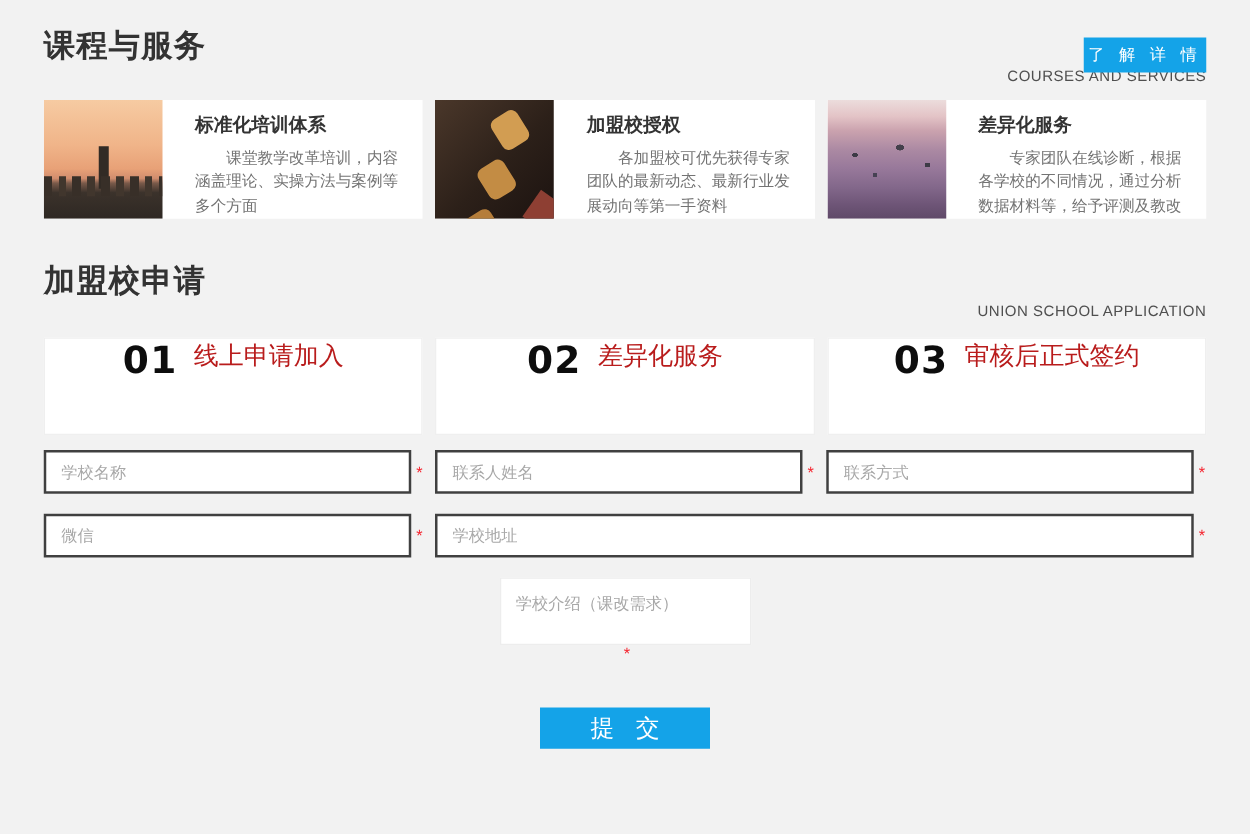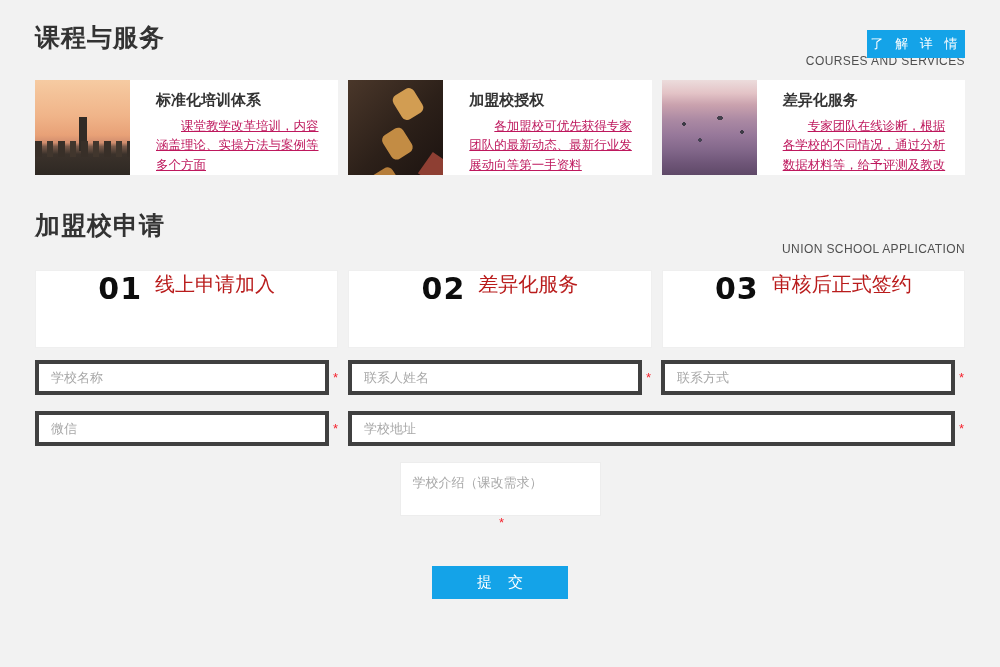--- a/index.html
+++ b/index.html
@@ -55,21 +55,21 @@
     content:""; position:absolute; top:10px; left:48px; width:24px; height:28px;
     background:#d29d52; border-radius:6px; transform:rotate(-32deg);
     box-shadow:-30px 28px 0 #c38c44, -60px 56px 0 #b57d3a;
   }
   .thumb-film::after { 
     content:""; position:absolute; right:-6px; bottom:-8px; width:26px; height:26px;
     background:#8e3f33; transform:rotate(35deg);
   }
   .s-card-body { flex:1; min-width:0; padding:11px 12px 0 26px; }
   .s-card-title { font-size:15px; color:#333; font-weight:600; margin-bottom:7px; }
-  .s-card-desc { font-size:12.5px; color:#be185d; line-height:1.55; text-indent:2em;text-decoration:underline; }
+  .s-card-desc { font-size:12.5px; color:#737373; line-height:1.55; text-indent:2em; }
 
   .apply-head { margin-top:35px; }
 
   
   .steps { display:flex; gap:10px; margin-top:14px; }
   .step {
     flex:1; height:78px; background:#fff; border:1px solid #efefef;
     display:flex; align-items:flex-start; justify-content:center; gap:13px;
   }
   .step-num { font-size:30px; font-weight:800; color:#0d0d0d; letter-spacing:1px; font-family:"DejaVu Sans",sans-serif; }
@@ -77,35 +77,35 @@
 
   
   .form-grid {
     display:grid; grid-template-columns:1fr 1fr 1fr;
     column-gap:9px; row-gap:16px; margin-top:12px;
   }
   .field { display:flex; align-items:center; min-width:0; }
   .span2 { grid-column:span 2;justify-content:center; }
   .span3 { grid-column:1 / -1;flex-direction:column; }
   .field input {
-    flex:1; min-width:0; height:35px; background:#fff; border:4px solid #404040;
+    flex:1; min-width:0; height:35px; background:#fff; border:2px solid #404040;
     padding:0 12px; font-size:13px; color:#333; outline:none; font-family:inherit;
   }
   .field textarea {
     flex:1; min-width:0; height:122px; background:#fff; border:1px solid #ededed;
     padding:11px 12px; font-size:13px; color:#333; outline:none; resize:none; font-family:inherit;
   }
   .field ::placeholder { color:#a8a8a8; opacity:1; }
   .req { flex:none; width:6px; margin-left:4px; color:var(--required); font-size:13px; line-height:1; }
 
   
   .submit-row { display:flex; justify-content:center; margin-top:37px; }
   .submit-btn {
     width:136px; height:33px; border:none; cursor:pointer;
-    background:var(--accent); color:#fff; font-size:15px; letter-spacing:6px; text-indent:6px;
+    background:var(--accent); color:#fff; font-size:19px; letter-spacing:6px; text-indent:6px;
     font-family:inherit;
   }
 </style>
 </head>
 <body style="background: rgb(242, 242, 242);">
 
 <div class="page">
 
   <header class="sec-head">
     <h1 class="sec-title">课程与服务</h1>

